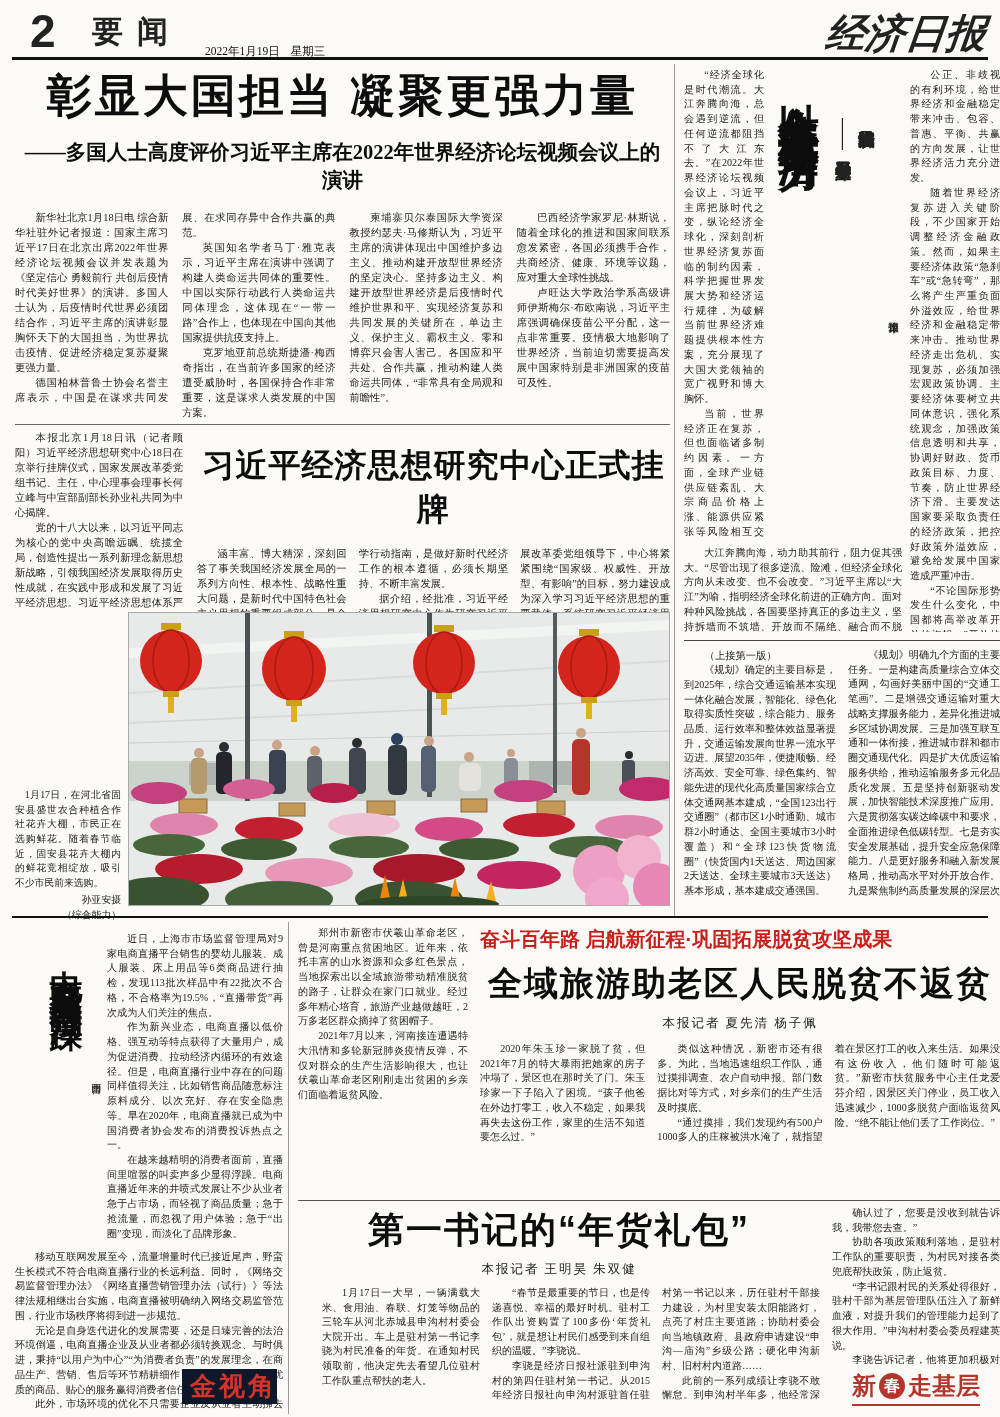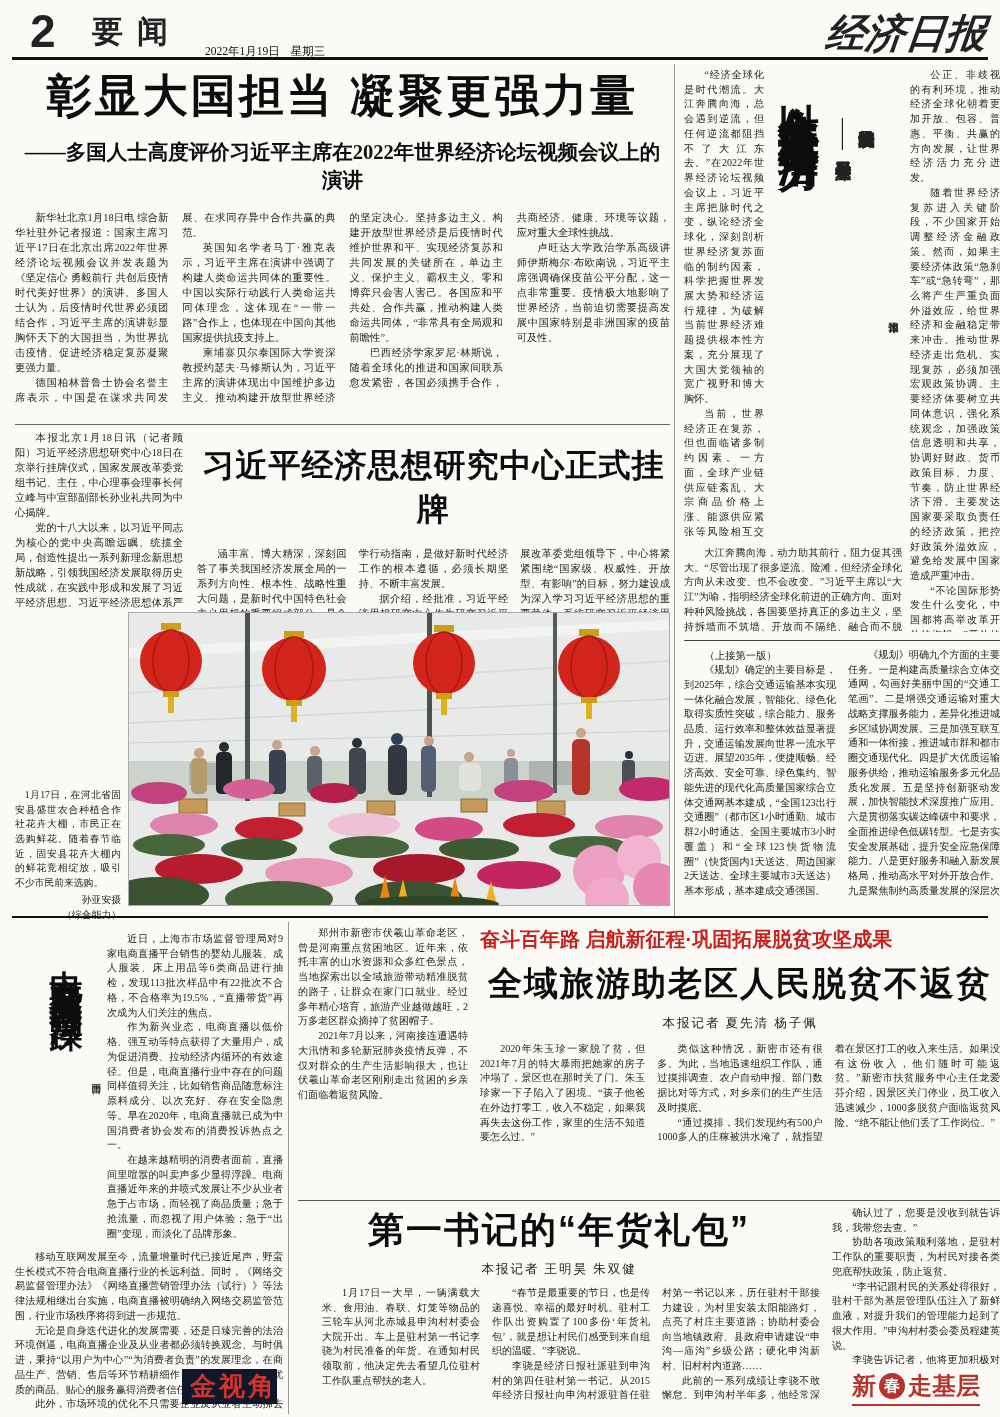--- a/index.html
+++ b/index.html
@@ -51,20 +51,21 @@
   <div class="abs masthead" style="right:14px;top:6px;">经济日报</div>
   <div class="rule" style="left:12px;top:57px;width:976px;height:3px;"></div>
 
   <div class="abs" style="left:15px;top:66px;width:655px;">
     <div class="h-sans center" style="font-size:45px;letter-spacing:3px;">彰显大国担当 凝聚更强力量</div>
     <div class="h-serif center" style="font-size:20.5px;margin-top:12px;">——多国人士高度评价习近平主席在2022年世界经济论坛视频会议上的演讲</div>
     <div class="body-txt cols4" style="margin-top:16px;height:232px;">
         <p>新华社北京1月18日电 综合新华社驻外记者报道：国家主席习近平17日在北京出席2022年世界经济论坛视频会议并发表题为《坚定信心 勇毅前行 共创后疫情时代美好世界》的演讲。多国人士认为，后疫情时代世界必须团结合作，习近平主席的演讲彰显胸怀天下的大国担当，为世界抗击疫情、促进经济稳定复苏凝聚更强力量。</p>
         <p>德国柏林普鲁士协会名誉主席表示，中国是在谋求共同发展、在求同存异中合作共赢的典范。</p>
         <p>英国知名学者马丁·雅克表示，习近平主席在演讲中强调了构建人类命运共同体的重要性。中国以实际行动践行人类命运共同体理念，这体现在“一带一路”合作上，也体现在中国向其他国家提供抗疫支持上。</p>
+        <p>克罗地亚前总统斯捷潘·梅西奇指出，在当前许多国家的经济遭受威胁时，各国保持合作非常重要，这是谋求人类发展的中国方案。</p>
         <p>柬埔寨贝尔泰国际大学资深教授约瑟夫·马修斯认为，习近平主席的演讲体现出中国维护多边主义、推动构建开放型世界经济的坚定决心。坚持多边主义、构建开放型世界经济是后疫情时代维护世界和平、实现经济复苏和共同发展的关键所在，单边主义、保护主义、霸权主义、零和博弈只会害人害己。各国应和平共处、合作共赢，推动构建人类命运共同体，“非常具有全局观和前瞻性”。</p>
         <p>巴西经济学家罗尼·林斯说，随着全球化的推进和国家间联系愈发紧密，各国必须携手合作，共商经济、健康、环境等议题，应对重大全球性挑战。</p>
         <p>卢旺达大学政治学系高级讲师伊斯梅尔·布欧南说，习近平主席强调确保疫苗公平分配，这一点非常重要。疫情极大地影响了世界经济，当前迫切需要提高发展中国家特别是非洲国家的疫苗可及性。</p>
       </div>
   </div>
 
   <div class="vrule" style="left:674px;top:64px;height:852px;"></div>
 
   <div class="abs" style="left:684px;top:64px;width:316px;height:570px;">
     <div class="abs body-txt" style="left:0;top:4px;width:80px;height:470px;font-size:10.1px;">
@@ -74,21 +75,21 @@
     <div class="abs vtext vhead-big" style="left:88px;top:6px;height:552px;font-size:41px;letter-spacing:4px;">以合作共赢激发世界经济活力</div>
     <div class="abs vtext" style="left:148px;top:54px;height:505px;font-size:16px;font-weight:700;line-height:1.45;">
       <div>世界经济论坛视频会议上的演讲</div>
       <div>——学习习近平主席在二〇二二年</div>
     </div>
     <div class="abs vtext" style="left:202px;top:250px;height:110px;font-size:10.5px;">本报评论员</div>
     <div class="abs body-txt" style="left:0;top:482px;width:218px;height:86px;font-size:10.1px;">
         <p>大江奔腾向海，动力助其前行，阻力促其强大。“尽管出现了很多逆流、险滩，但经济全球化方向从未改变、也不会改变。”习近平主席以“大江”为喻，指明经济全球化前进的正确方向。面对种种风险挑战，各国要坚持真正的多边主义，坚持拆墙而不筑墙、开放而不隔绝、融合而不脱钩，推动构建开放型世界经济，维护以世界贸易组织为核心的多边贸易体制，为科技创新营造开放、</p>
       </div>
     <div class="abs body-txt" style="left:226px;top:4px;width:90px;height:564px;font-size:10.1px;">
-        <p>公正、非歧视的有利环境，推动经济全球化朝着更加开放、包容、普惠、平衡、共赢的方向发展，让世界经济活力充分迸发。</p>
+        <p>公正、非歧视的有利环境，给世界经济和金融稳定带来冲击、包容、普惠、平衡、共赢的方向发展，让世界经济活力充分迸发。</p>
         <p>随着世界经济复苏进入关键阶段，不少国家开始调整经济金融政策。然而，如果主要经济体政策“急刹车”或“急转弯”，那么将产生严重负面外溢效应，给世界经济和金融稳定带来冲击。推动世界经济走出危机、实现复苏，必须加强宏观政策协调。主要经济体要树立共同体意识，强化系统观念，加强政策信息透明和共享，协调好财政、货币政策目标、力度、节奏，防止世界经济下滑。主要发达国家要采取负责任的经济政策，把控好政策外溢效应，避免给发展中国家造成严重冲击。</p>
         <p>“不论国际形势发生什么变化，中国都将高举改革开放的旗帜。”开放的中国，始终坚定站在历史正确、人类进步的一边。就在习近平主席讲话的当天，2021年中国经济“成绩单”出炉：2021年中国经济总量占全球经济比重预计超18%，对世界经济增长的贡献率预计将达25%左右，成为推动世界经济复苏的重要引擎。面向未来，中国将继续与各国并肩同行，在开放中创造机遇、在合作中破解难题，推动世界经济尽快走上稳定复苏轨道，实现更高质量、更有韧性的发展。</p>
       </div>
   </div>
 
   <div class="rule" style="left:684px;top:640px;width:316px;height:1px;background:#444;"></div>
 
   <div class="abs" style="left:684px;top:648px;width:316px;height:262px;">
     <div class="body-txt cols2" style="height:262px;font-size:10.1px;">
       <p class="cont-note">（上接第一版）</p>

